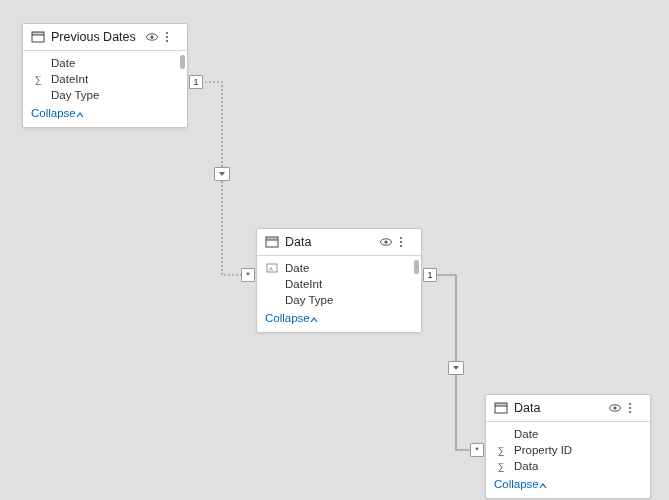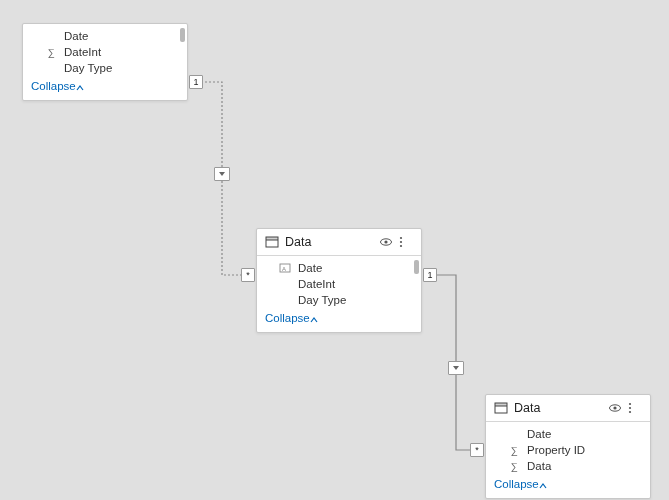--- a/index.html
+++ b/index.html
@@ -43,21 +43,21 @@
       color: #555;
       cursor: pointer;
     }
     .card-body {
       position: relative;
       padding: 4px 0 6px 0;
     }
     .field-row {
       display: flex;
       align-items: center;
-      padding: 2px 8px 2px 21px;
+      padding: 2px 8px 2px 8px;
       gap: 6px;
       font-size: 11.5px;
       color: #333;
     }
     .field-icon {
       width: 14px; height: 12px;
       flex-shrink: 0;
       display: flex;
       align-items: center;
       justify-content: center;
@@ -135,20 +135,43 @@
 </svg>
 <div class="badge" style="left:423px;top:268px;">1</div>
 <div class="arrow-badge" style="left:448px;top:361px;">
   <svg width="8" height="8" viewBox="0 0 8 8">
       <path d="M 1 2 L 4 6 L 7 2 Z" fill="#666"></path>
     </svg>
 </div>
 <div class="badge" style="left:470px;top:443px;">*</div>
 
 <div class="table-card" style="left:22px;top:23px;">
+  <div class="card-header">
+    <span class="table-icon">
+      <svg width="14" height="14" viewBox="0 0 14 14">
+          <rect x="1" y="2" width="12" height="10" fill="none" stroke="#444" stroke-width="1"></rect>
+          <rect x="1" y="2" width="12" height="3" fill="#444" opacity="0.25"></rect>
+          <line x1="1" y1="5" x2="13" y2="5" stroke="#444"></line>
+        </svg>
+    </span>
+    <span class="title">Previous Dates</span>
+    <span class="eye-icon">
+      <svg width="14" height="14" viewBox="0 0 14 14">
+          <ellipse cx="7" cy="7" rx="5.5" ry="3.2" fill="none" stroke="#555" stroke-width="1"></ellipse>
+          <circle cx="7" cy="7" r="1.6" fill="#555"></circle>
+        </svg>
+    </span>
+    <span class="more-icon">
+      <svg width="4" height="14" viewBox="0 0 4 14">
+          <circle cx="2" cy="3" r="1.1" fill="#555"></circle>
+          <circle cx="2" cy="7" r="1.1" fill="#555"></circle>
+          <circle cx="2" cy="11" r="1.1" fill="#555"></circle>
+        </svg>
+    </span>
+  </div>
   <div class="card-body">
     <div class="scroll-thumb"></div>
     <div class="field-row">
       <span class="field-icon empty"></span>
       <span>Date</span>
     </div>
     <div class="field-row">
       <span class="field-icon sigma">∑</span>
       <span>DateInt</span>
     </div>

